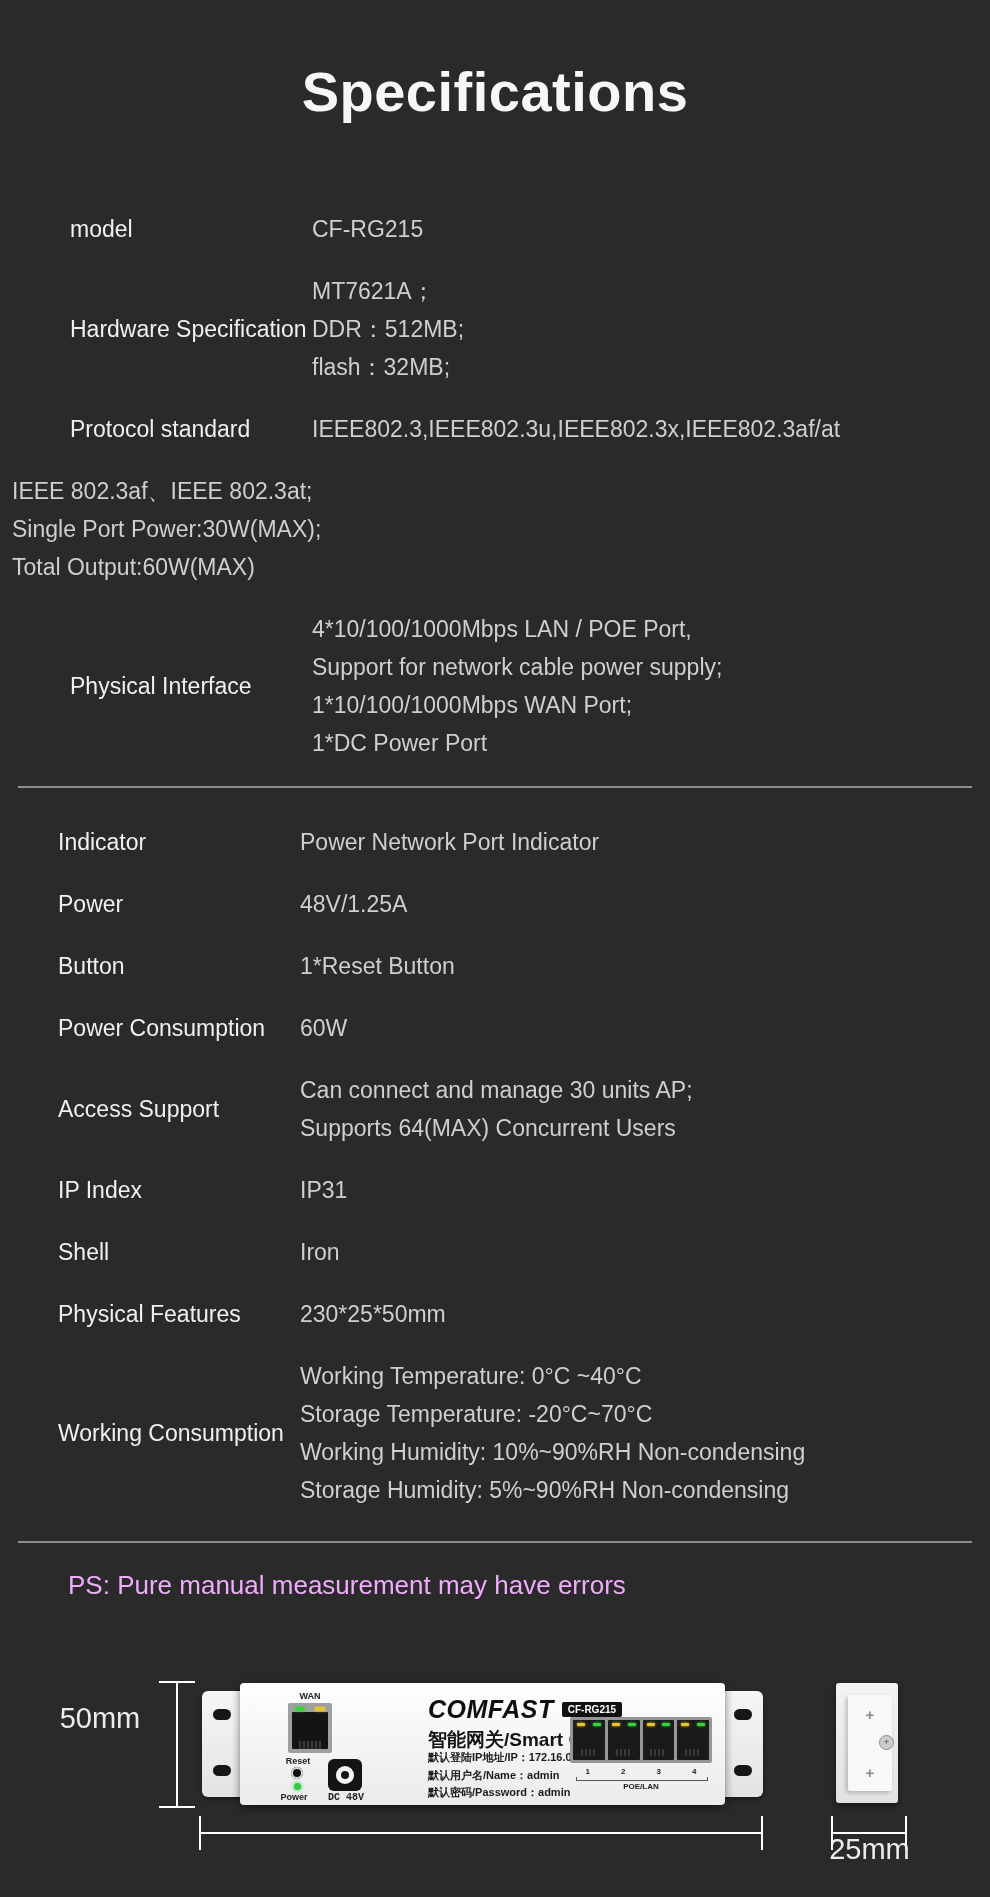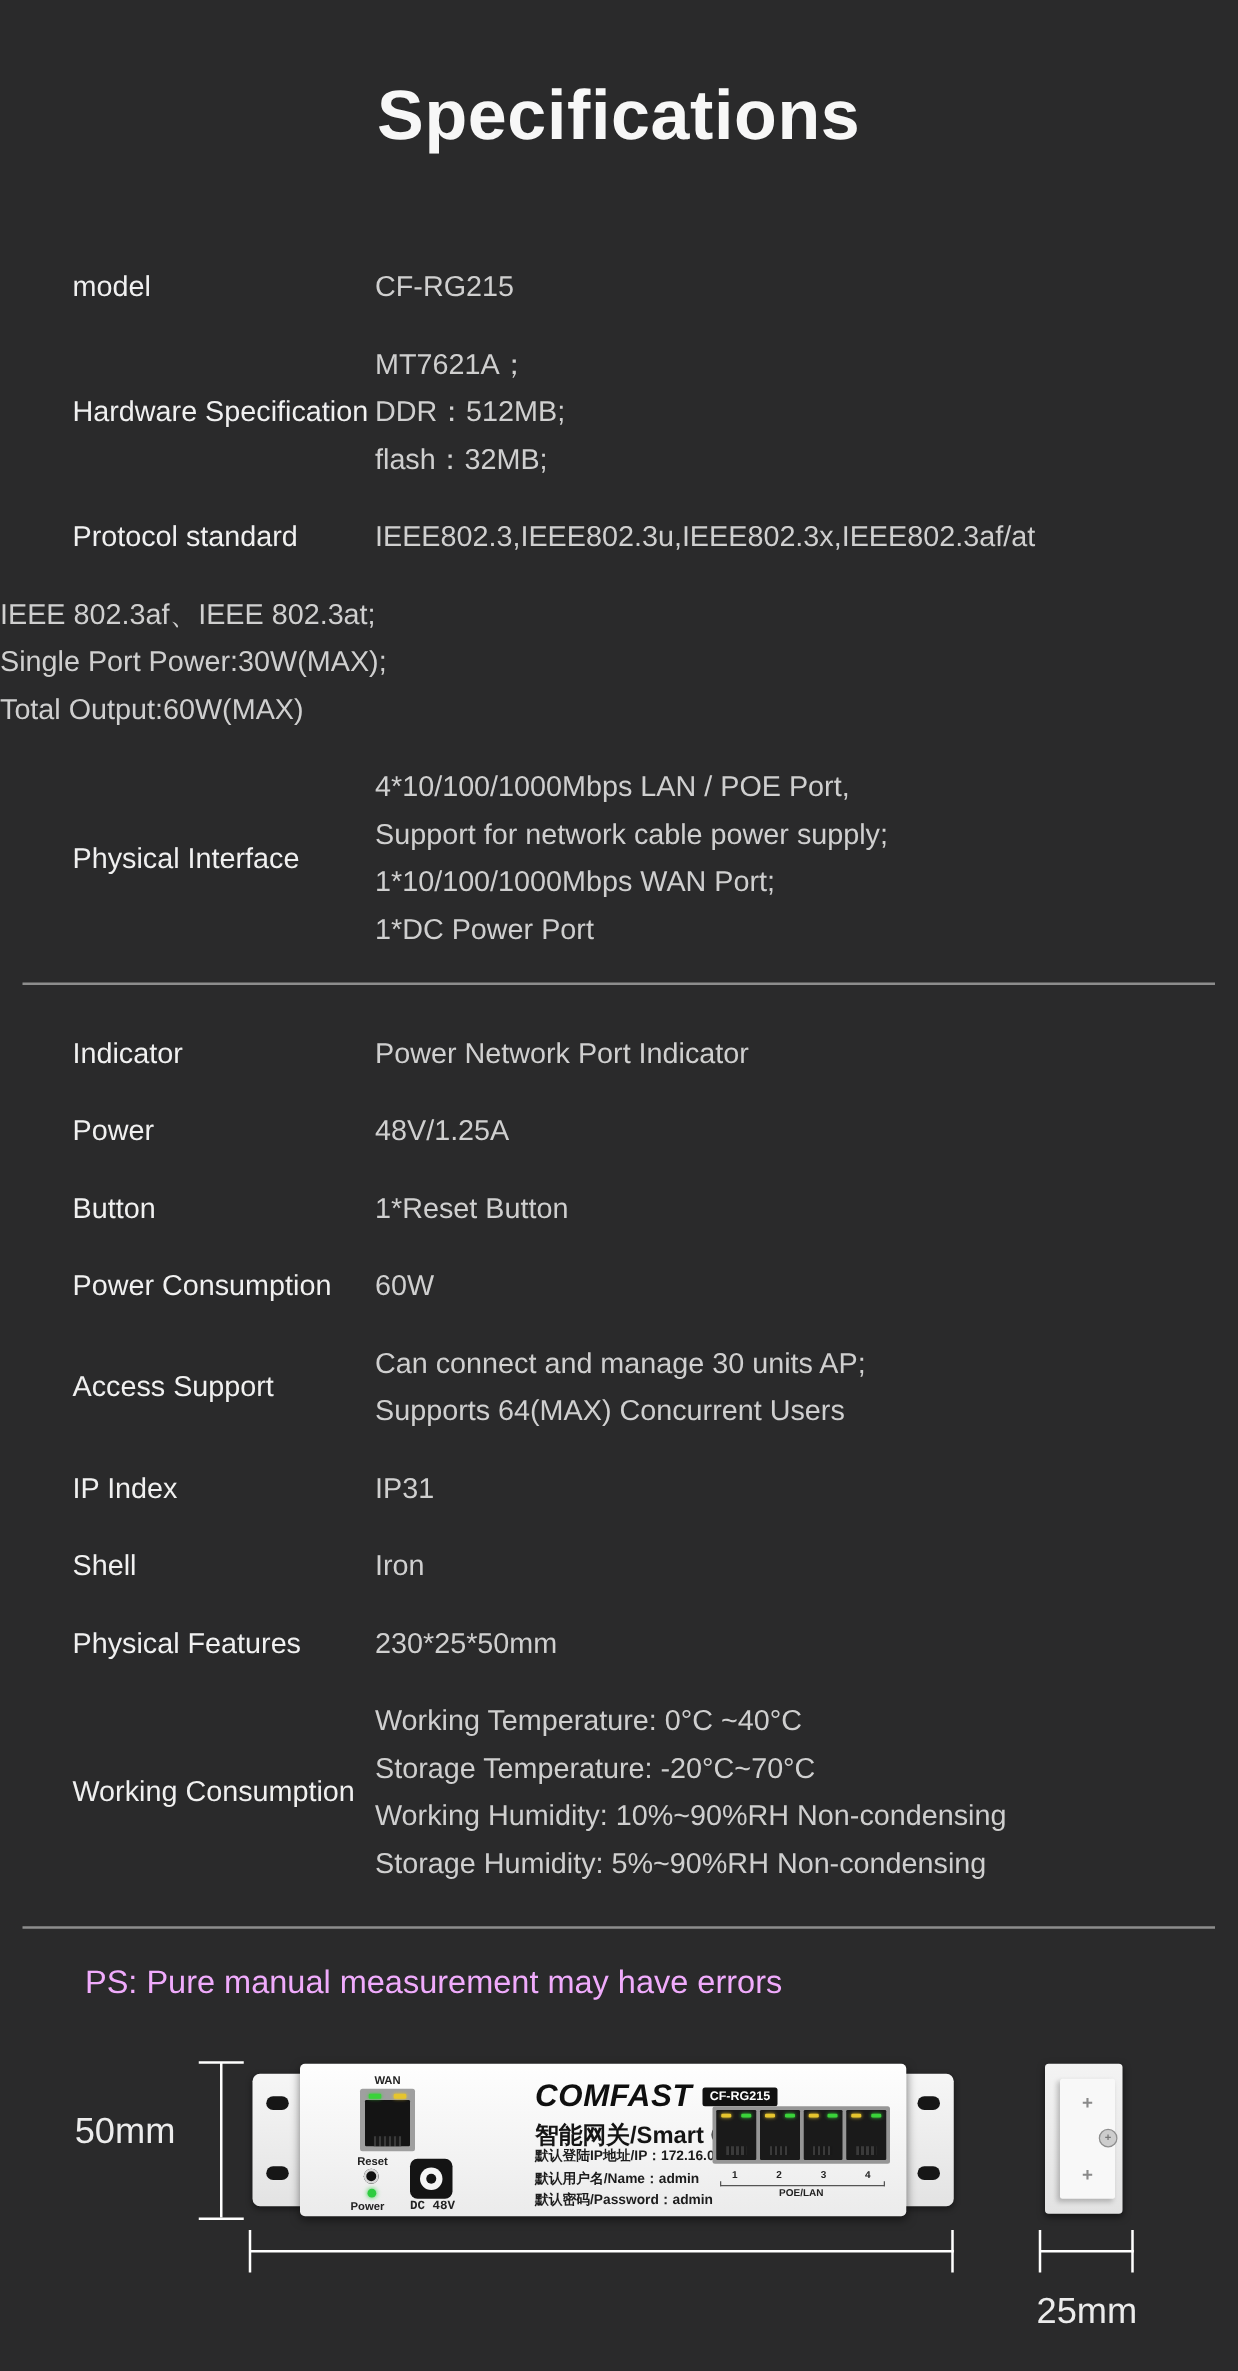--- a/index.html
+++ b/index.html
@@ -7,35 +7,35 @@
     width:990px;height:1897px;overflow:hidden;position:relative;
     background:#2a2a2b;
     font-family:"Liberation Sans","DejaVu Sans",sans-serif;
     -webkit-font-smoothing:antialiased;
   }
   .title{
     margin:58px 0 0 0;text-align:center;
     font-size:56px;font-weight:bold;color:#f7f7f7;letter-spacing:.5px;line-height:68px;
   }
   .spec-table{margin:0;}
-  .spec-table.first{margin-top:84px;}
+  .spec-table.first{margin-top:84px;padding-left:12px;}
   .row{display:flex;align-items:center;margin-bottom:24px;}
   .row .label{
     width:300px;box-sizing:border-box;padding-left:58px;flex:none;
     font-size:23px;color:#f0f0f0;line-height:38px;
   }
   .row .value{flex:1;font-size:23px;color:#cfcfcf;}
   .vline{line-height:38px;}
   .divider{height:2px;background:#8d8d8d;margin:18px 18px 35px 18px;}
   .divider.second{margin:32px 18px 0 18px;}
   .ps-note{margin:24px 0 0 68px;font-size:26px;color:#f0abfc;line-height:36px;}
 
   
   .diagram{position:relative;height:250px;margin-top:44px;}
-  .abs{position:absolute;}
+  .abs{position:absolute;margin-top:32px;}
 
   
   .front{left:202px;top:4px;width:561px;height:122px;}
   .ear{position:absolute;top:8px;width:40px;height:106px;background:linear-gradient(#f6f6f6,#e3e3e3);}
   .ear.l{left:0;border-radius:6px 0 0 6px;box-shadow:0 2px 5px rgba(0,0,0,.45);}
   .ear.r{left:521px;border-radius:0 6px 6px 0;box-shadow:0 2px 5px rgba(0,0,0,.45);}
   .hole{position:absolute;left:11px;width:18px;height:11px;border-radius:6px;background:#161616;}
   .hole.h1{top:18px;} .hole.h2{top:74px;}
   .dev-body{
     position:absolute;left:38px;top:0;width:485px;height:122px;border-radius:4px;
@@ -95,21 +95,21 @@
   .dim{background:#ffffff;}
   .dim-v{left:176px;top:3px;width:2px;height:124px;}
   .dim-v-cap{left:159px;width:36px;height:2px;}
   .dim-v-cap.t{top:2px;} .dim-v-cap.b{top:127px;}
   .dim-h{top:153px;height:2px;}
   .dim-h.main{left:200px;width:563px;}
   .dim-h.depth{left:832px;width:75px;}
   .dim-h-cap{top:137px;width:2px;height:34px;}
   .cap-l{left:199px;} .cap-r{left:761px;} .cap-dl{left:831px;} .cap-dr{left:905px;}
   .dim-label{position:absolute;color:#ececec;font-size:29px;text-align:center;}
-  .lbl-h{left:40px;top:42px;width:120px;}
+  .lbl-h{left:40px;top:55px;width:120px;}
   .lbl-w{left:200px;top:186px;width:563px;}
   .lbl-d{left:807px;top:186px;width:125px;}
 </style>
 </head>
 <body>
 
 <div>
 
   <h1 class="title">Specifications</h1>
 

